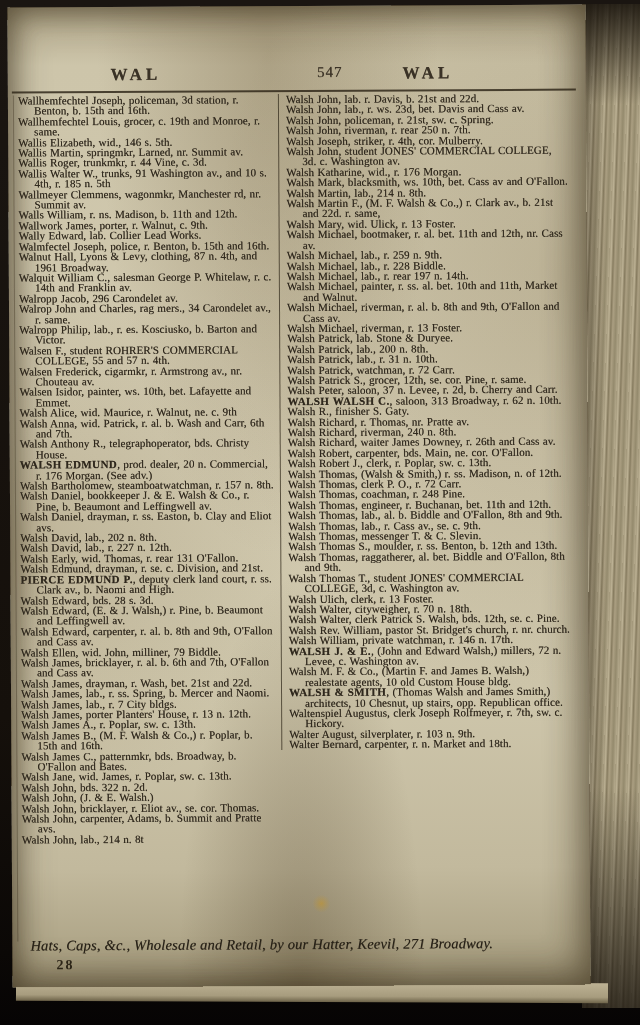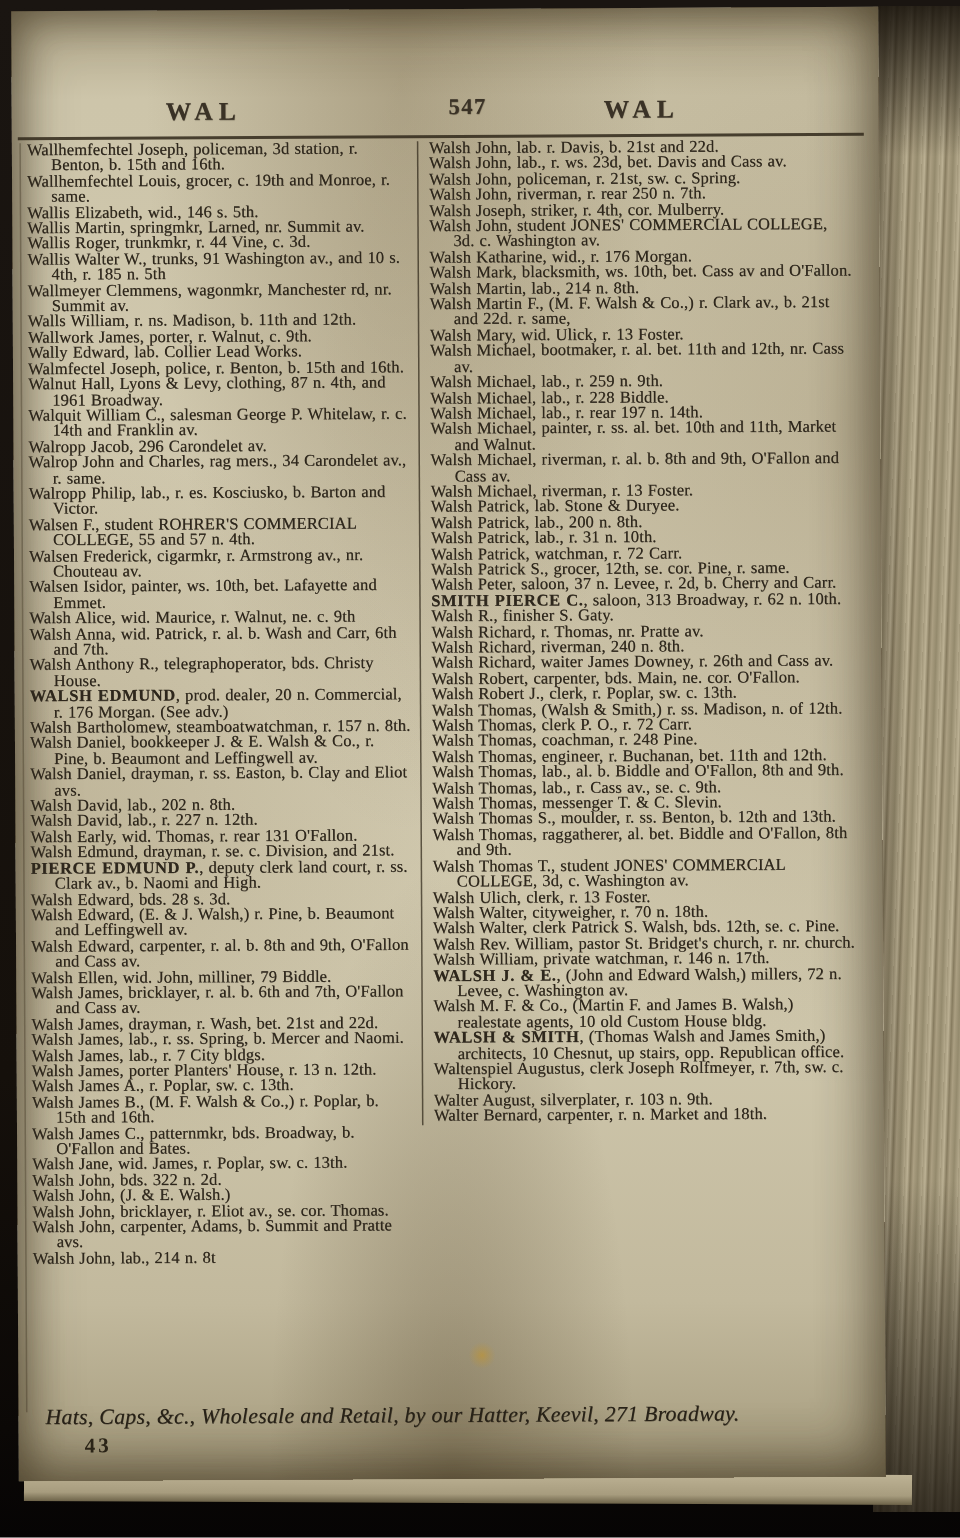--- a/index.html
+++ b/index.html
@@ -39,21 +39,21 @@
       inset 0 0 42px rgba(52,40,20,0.45),
       inset -10px -12px 34px rgba(52,40,20,0.35),
       inset 8px 6px 22px rgba(52,40,20,0.28);
   }
   .header-left,.header-num,.header-right{
     position:absolute;top:58px;color:#3a3226;
     text-shadow:0.3px 0.3px 0.5px rgba(40,32,20,0.6);
   }
   .header-left{left:0;width:256px;text-align:center;font-size:17px;font-weight:bold;letter-spacing:4px;}
   .header-right{left:282px;width:276px;text-align:center;font-size:17px;font-weight:bold;letter-spacing:4px;}
-  .header-num{left:254px;width:100px;text-align:center;font-size:15px;font-weight:bold;letter-spacing:1px;}
+  .header-num{left:272px;width:100px;text-align:center;font-size:15px;font-weight:normal;letter-spacing:1px;}
   .rule{position:absolute;left:4px;right:10px;top:84px;height:2px;background:rgba(48,40,26,0.85);}
   .left-rule{position:absolute;left:5px;top:88px;height:846px;width:1px;background:rgba(62,52,36,0.40);}
   .col{
     position:absolute;top:88px;font-size:11px;line-height:10.4px;color:#2e271c;
     word-spacing:0.5px;letter-spacing:0.1px;
     text-shadow:0.2px 0.2px 0.3px rgba(46,39,28,0.65);
   }
   .col-left{left:10px;width:254px;}
   .col-right{left:270px;width:282px;border-left:1px solid rgba(52,44,30,0.75);padding-left:7px;}
   .entry{text-indent:-16px;padding-left:16px;}
@@ -149,21 +149,21 @@
         <div class="entry">Walsh Michael, lab., r. rear 197 n. 14th.</div>
         <div class="entry">Walsh Michael, painter, r. ss. al. bet. 10th and 11th, Market and Walnut.</div>
         <div class="entry">Walsh Michael, riverman, r. al. b. 8th and 9th, O'Fallon and Cass av.</div>
         <div class="entry">Walsh Michael, riverman, r. 13 Foster.</div>
         <div class="entry">Walsh Patrick, lab. Stone &amp; Duryee.</div>
         <div class="entry">Walsh Patrick, lab., 200 n. 8th.</div>
         <div class="entry">Walsh Patrick, lab., r. 31 n. 10th.</div>
         <div class="entry">Walsh Patrick, watchman, r. 72 Carr.</div>
         <div class="entry">Walsh Patrick S., grocer, 12th, se. cor. Pine, r. same.</div>
         <div class="entry">Walsh Peter, saloon, 37 n. Levee, r. 2d, b. Cherry and Carr.</div>
-        <div class="entry"><span class="lead">SMITH PIERCE C.</span>, saloon, 313 Broadway, r. 62 n. 10th.</div>
+        <div class="entry"><span class="lead">WALSH WALSH C.</span>, saloon, 313 Broadway, r. 62 n. 10th.</div>
         <div class="entry">Walsh R., finisher S. Gaty.</div>
         <div class="entry">Walsh Richard, r. Thomas, nr. Pratte av.</div>
         <div class="entry">Walsh Richard, riverman, 240 n. 8th.</div>
         <div class="entry">Walsh Richard, waiter James Downey, r. 26th and Cass av.</div>
         <div class="entry">Walsh Robert, carpenter, bds. Main, ne. cor. O'Fallon.</div>
         <div class="entry">Walsh Robert J., clerk, r. Poplar, sw. c. 13th.</div>
         <div class="entry">Walsh Thomas, (Walsh &amp; Smith,) r. ss. Madison, n. of 12th.</div>
         <div class="entry">Walsh Thomas, clerk P. O., r. 72 Carr.</div>
         <div class="entry">Walsh Thomas, coachman, r. 248 Pine.</div>
         <div class="entry">Walsh Thomas, engineer, r. Buchanan, bet. 11th and 12th.</div>
@@ -179,15 +179,15 @@
         <div class="entry">Walsh Rev. William, pastor St. Bridget's church, r. nr. church.</div>
         <div class="entry">Walsh William, private watchman, r. 146 n. 17th.</div>
         <div class="entry"><span class="lead">WALSH J. &amp; E.</span>, (John and Edward Walsh,) millers, 72 n. Levee, c. Washington av.</div>
         <div class="entry">Walsh M. F. &amp; Co., (Martin F. and James B. Walsh,) realestate agents, 10 old Custom House bldg.</div>
         <div class="entry"><span class="lead">WALSH &amp; SMITH</span>, (Thomas Walsh and James Smith,) architects, 10 Chesnut, up stairs, opp. Republican office.</div>
         <div class="entry">Waltenspiel Augustus, clerk Joseph Rolfmeyer, r. 7th, sw. c. Hickory.</div>
         <div class="entry">Walter August, silverplater, r. 103 n. 9th.</div>
         <div class="entry">Walter Bernard, carpenter, r. n. Market and 18th.</div>
       </div>
     <div class="footer">Hats, Caps, &amp;c., Wholesale and Retail, by our Hatter, Keevil, 271 Broadway.</div>
-    <div class="signature">43</div>
+    <div class="signature">28</div>
   </div>
 </div>
 
 </body></html>

